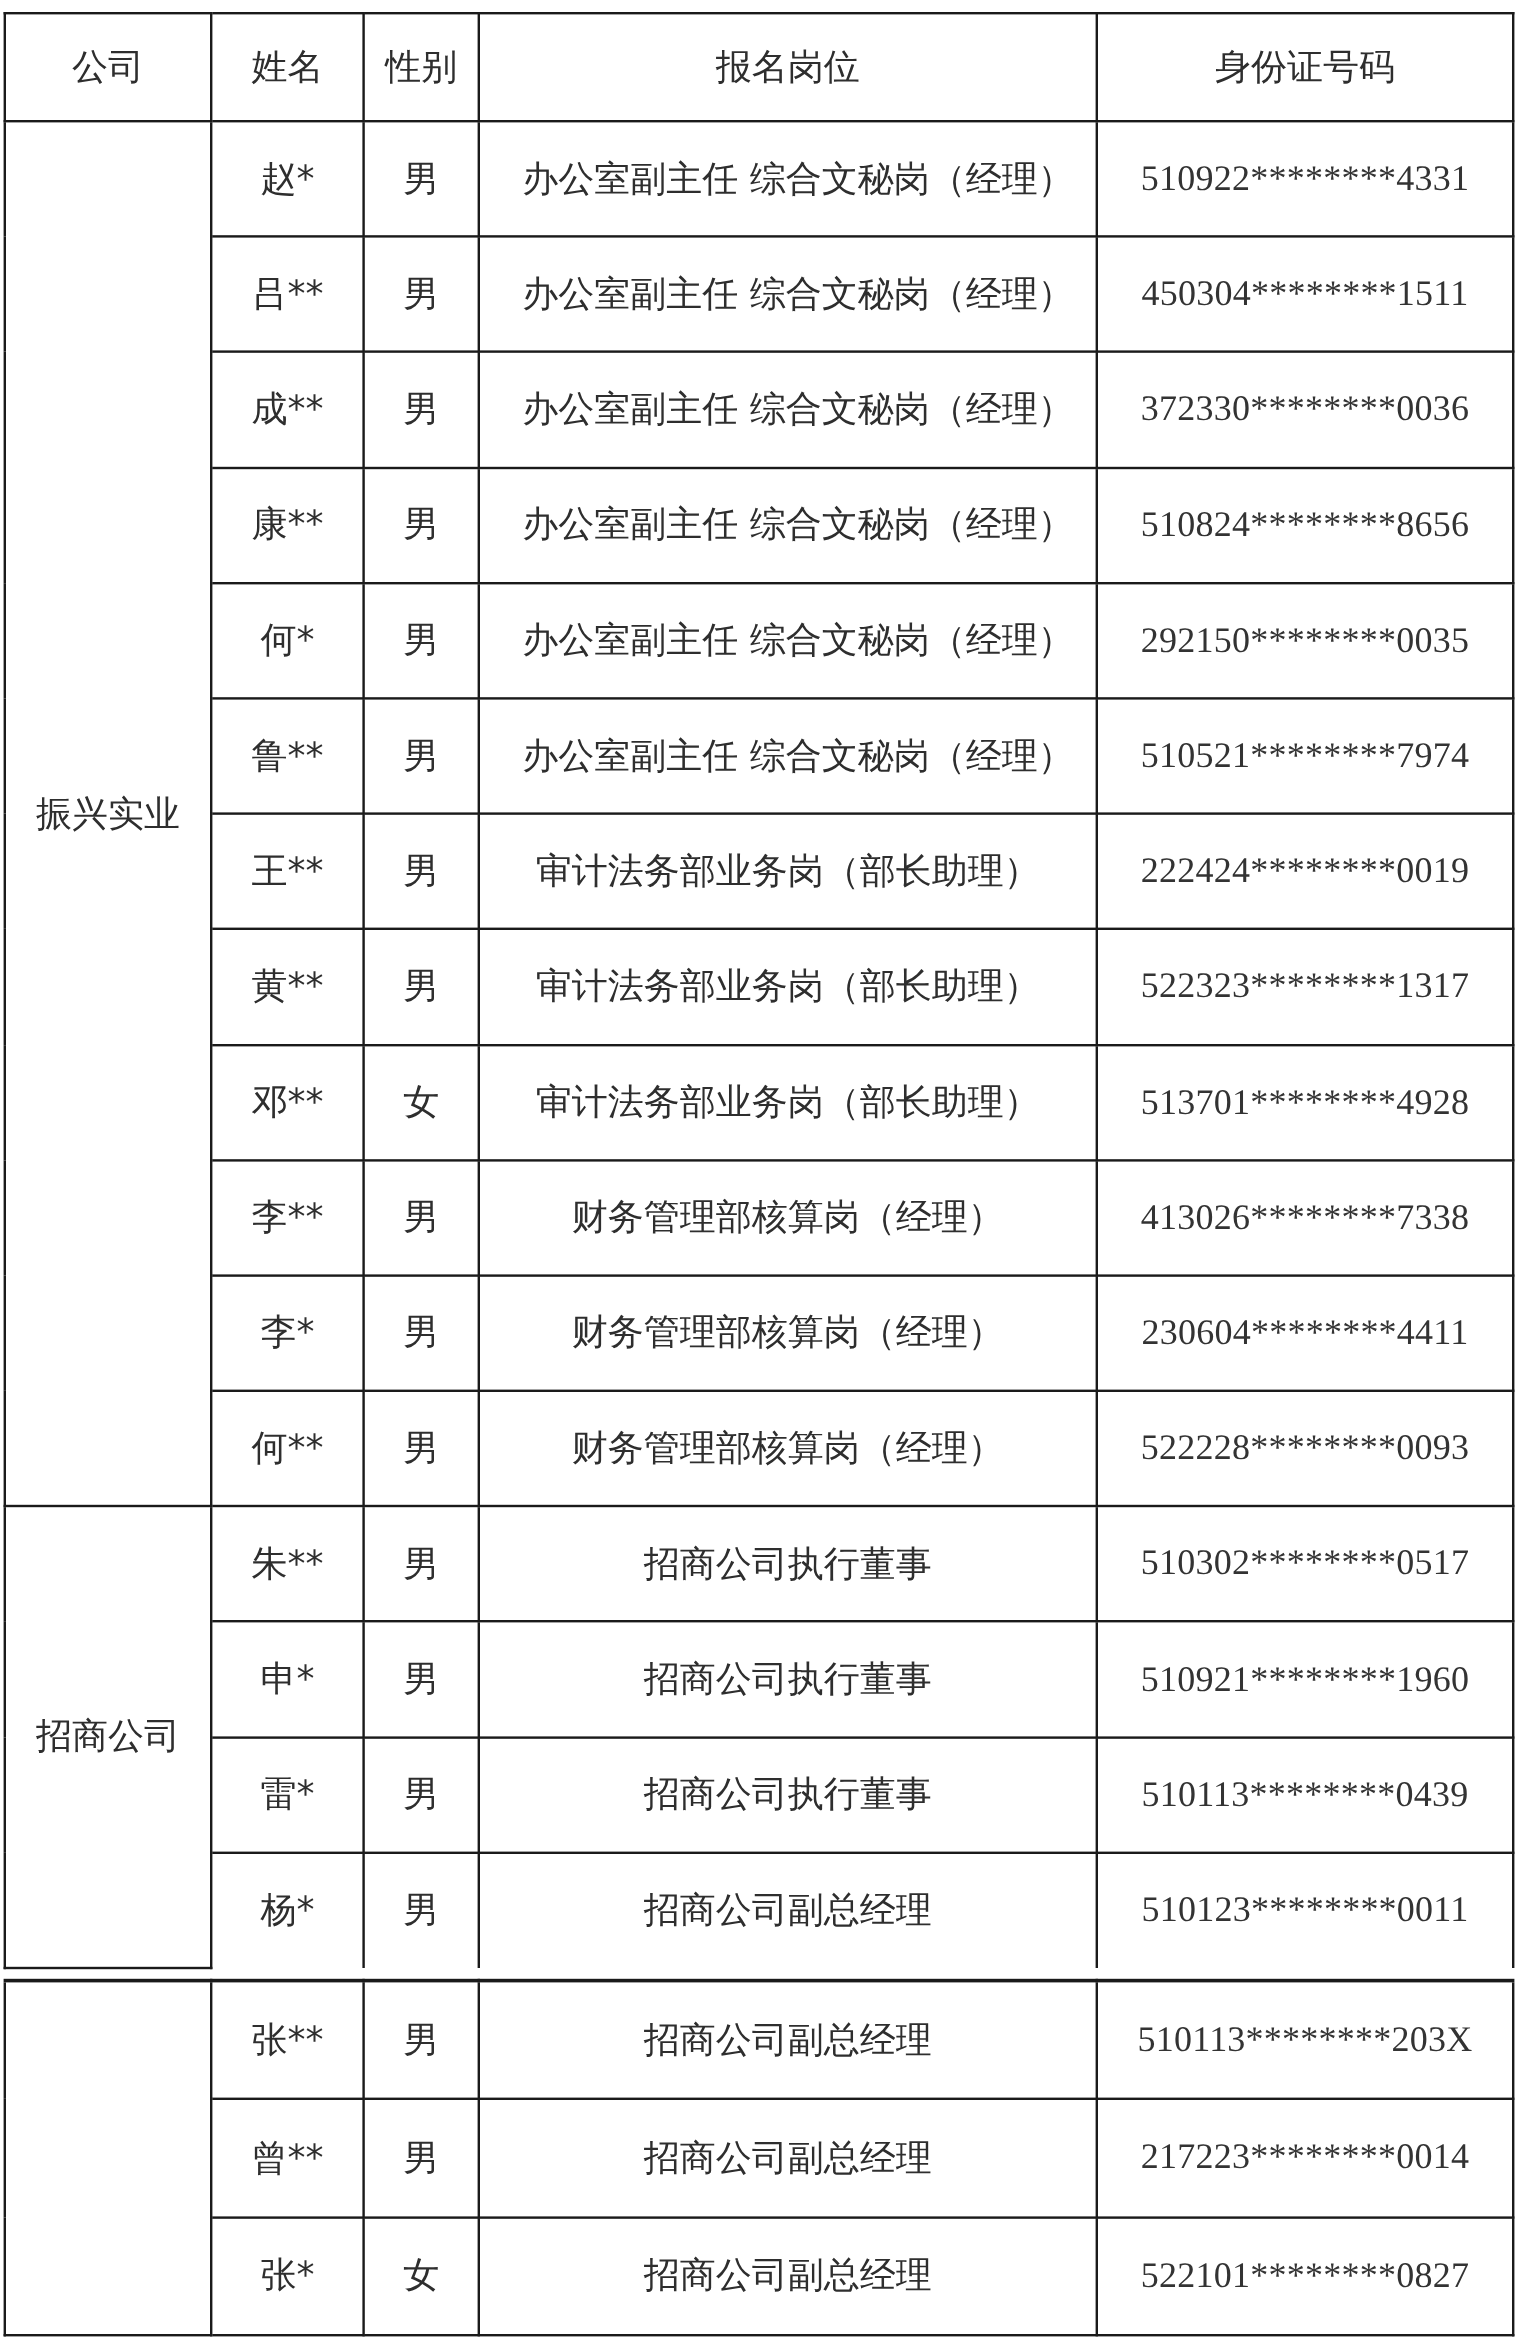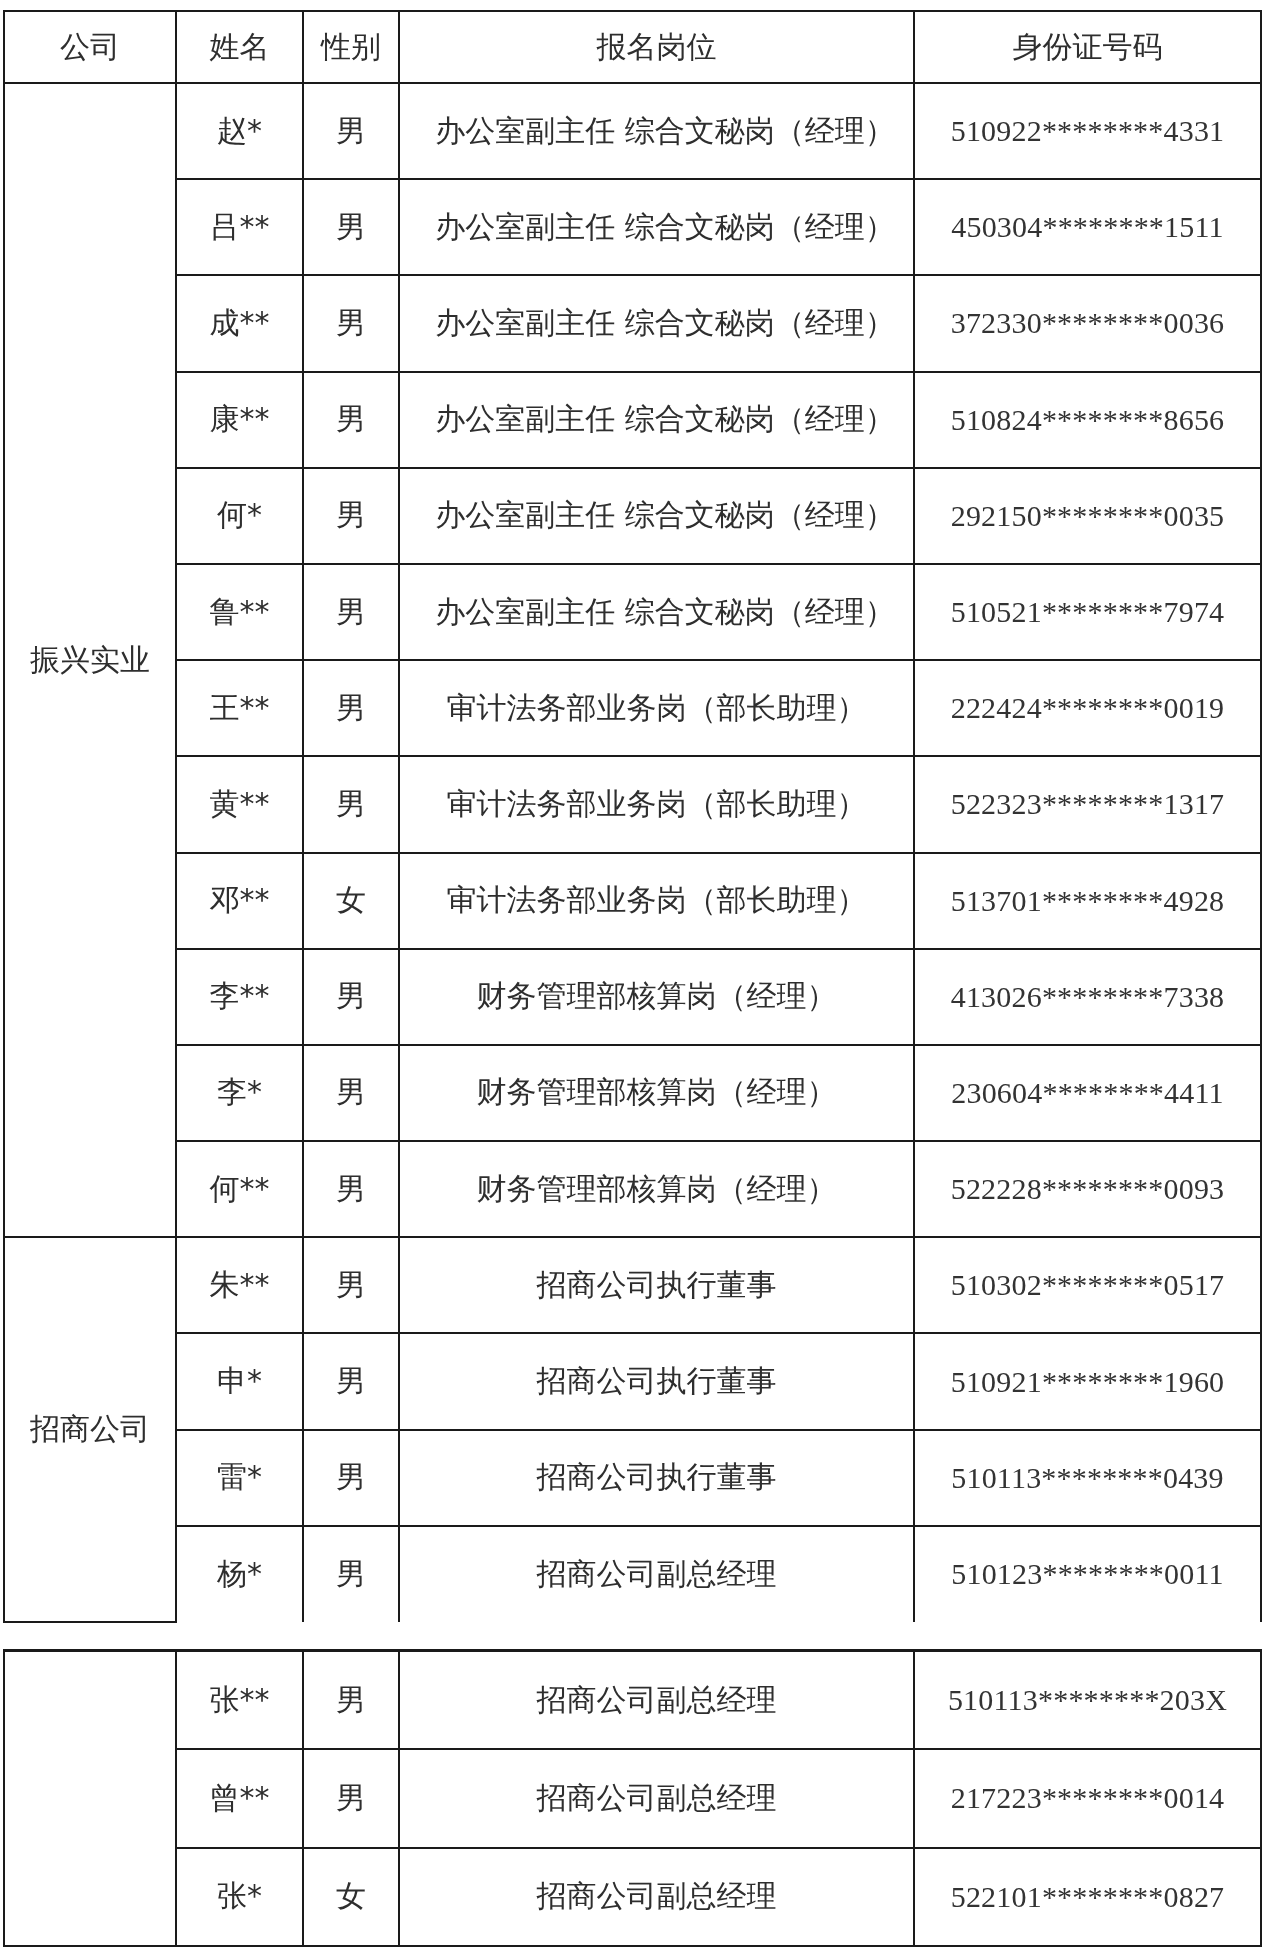--- a/index.html
+++ b/index.html
@@ -10,21 +10,21 @@
                      font-weight: normal; font-size: 30px; color: #2e2e2e; overflow: hidden; white-space: nowrap; }
   .tbl th { font-size: 30px; }
   .c-co { width: 172px; }
   .c-name { width: 127px; }
   .c-sex { width: 96px; }
   .c-pos { width: 515px; }
   .c-id { width: 347px; }
   .pos-left { text-align: left; padding-left: 17px !important; letter-spacing: 0px; }
   .id { font-family: "Liberation Serif", "DejaVu Serif", serif; font-size: 30px !important; color: #333 !important; letter-spacing: 0.2px; }
   #t1 { top: 10px; }
-  #t1 thead tr { height: 72px; border-radius: 16px; }
+  #t1 thead tr { height: 90px; border-radius: 16px; }
   #t1 tbody tr { height: 96.2px; }
   #t1 tbody tr:last-child td { border-bottom: none; }
   #t2 { top: 1649px; border-top: 3px solid #1a1a1a; }
   #t2 tr { height: 98.6px; }
   .group-label { font-size: 30px; margin-left: 16px; }
 </style>
 </head>
 <body>
 
 <table id="t1" class="tbl">

